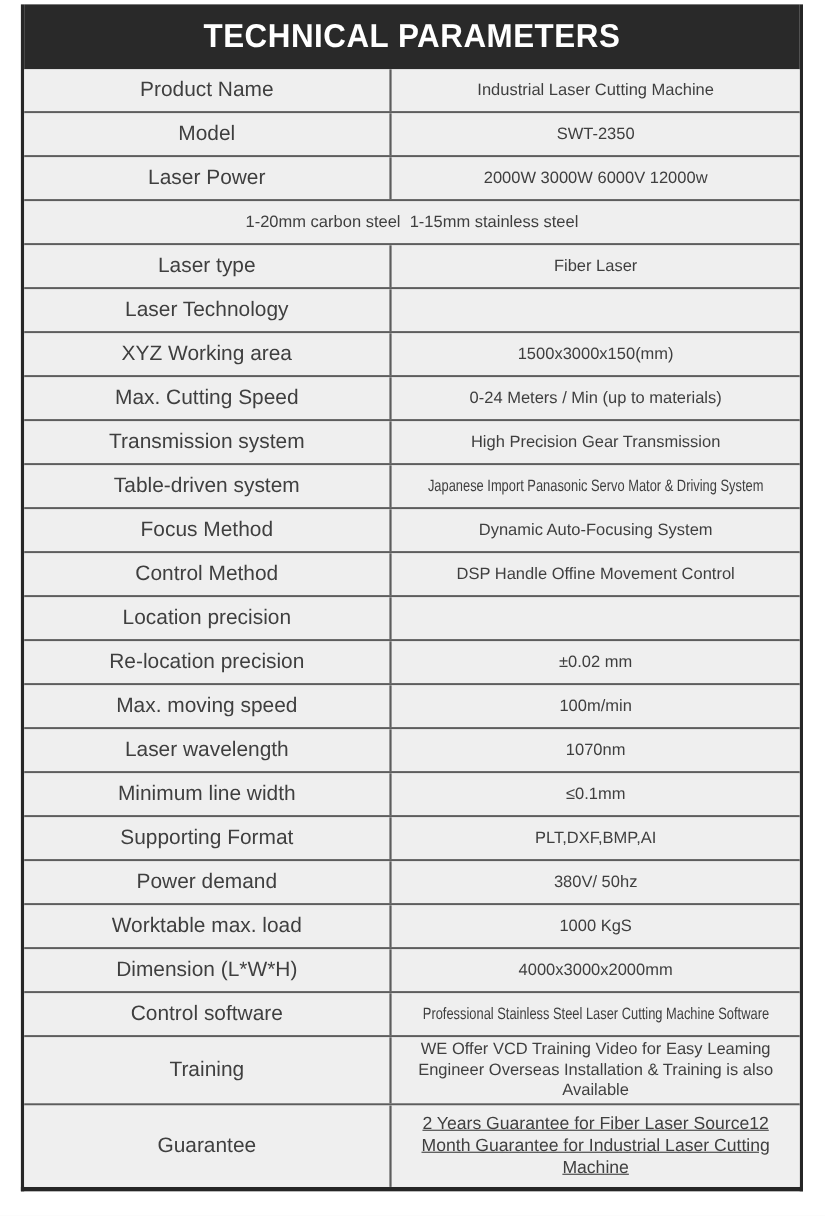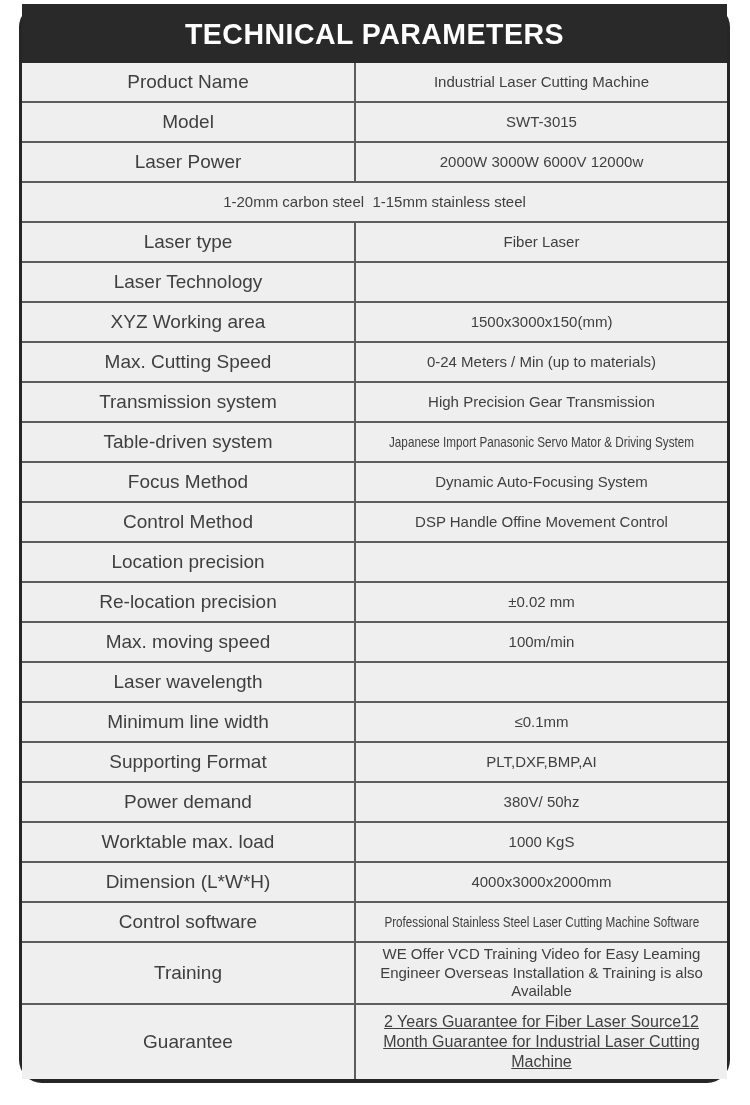--- a/index.html
+++ b/index.html
@@ -18,21 +18,20 @@
   .sheet {
     position: absolute;
     left: 19px;
     top: 4px;
     width: 711px;
     box-sizing: border-box;
     border-left: 3px solid var(--outer-border, #262626);
     border-right: 3px solid var(--outer-border, #262626);
     border-bottom: 4px solid var(--outer-border, #262626);
     background: var(--cell-bg, #efefef);
-    border-radius: 23px;
   }
   .title-bar {
     height: 59px;
     background: var(--header-bg, #292929);
     display: flex;
     align-items: center;
     justify-content: center;
   }
   .title-bar .title-text {
     color: var(--header-text, #ffffff);
@@ -98,21 +97,21 @@
           </div>
           <div class="cell value-cell">
             <span class="txt">Industrial Laser Cutting Machine</span>
           </div>
         </div>
         <div class="row">
           <div class="cell label-cell">
             <span class="txt">Model</span>
           </div>
           <div class="cell value-cell">
-            <span class="txt">SWT-3015</span>
+            <span class="txt">SWT-2350</span>
           </div>
         </div>
         <div class="row">
           <div class="cell label-cell">
             <span class="txt">Laser Power</span>
           </div>
           <div class="cell value-cell">
             <span class="txt">2000W 3000W 6000V 12000w</span>
           </div>
         </div>
@@ -199,20 +198,23 @@
           <div class="cell label-cell">
             <span class="txt">Max. moving speed</span>
           </div>
           <div class="cell value-cell">
             <span class="txt">100m/min</span>
           </div>
         </div>
         <div class="row">
           <div class="cell label-cell">
             <span class="txt">Laser wavelength</span>
+          </div>
+          <div class="cell value-cell">
+            <span class="txt">1070nm</span>
           </div>
         </div>
         <div class="row">
           <div class="cell label-cell">
             <span class="txt">Minimum line width</span>
           </div>
           <div class="cell value-cell">
             <span class="txt">≤0.1mm</span>
           </div>
         </div>

